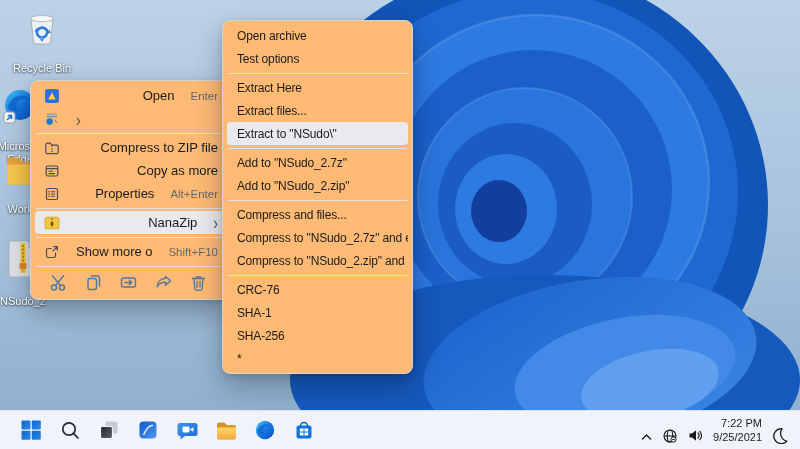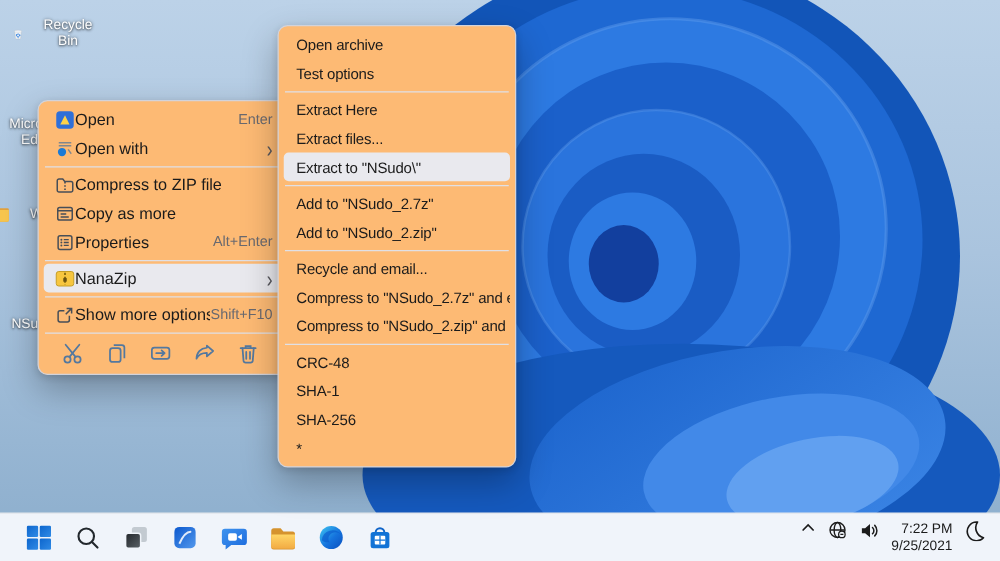--- a/index.html
+++ b/index.html
@@ -7,41 +7,41 @@
   body { font-family:"Liberation Sans","DejaVu Sans",sans-serif; position:relative; }
 
   
   .desktop {
     position:absolute; inset:0;
     background:linear-gradient(180deg,#bcd2e8 0%,#aac4de 45%,#8badcc 100%);
   }
   .desktop svg { position:absolute; inset:0; }
 
   
-  .dicon { position:absolute; width:64px; display:flex; align-items:center; gap:16px; z-index:2; }
+  .dicon { position:absolute; width:64px; display:flex; flex-direction:column; align-items:center; gap:16px; z-index:2; }
   .dicon .dlabel {
     font-size:11px; color:#fff; text-align:center; line-height:1.15;
     text-shadow:0 1px 2px rgba(0,0,0,.65), 0 0 3px rgba(0,0,0,.4);
     max-width:64px;
   }
   #dicon-recycle { left:10px; top:8px; }
   #dicon-edge    { left:-12px; top:88px; }
   #dicon-folder  { left:-9px; top:155px; }
   #dicon-nsudo   { left:-9px; top:239px; }
 
   
   .menu {
     position:absolute; background:#fdba74; border:1px solid #d3d3da;
     border-radius:8px; box-shadow:0 12px 28px rgba(0,0,0,.28), 0 2px 6px rgba(0,0,0,.12);
     padding:3px 4px; z-index:10;
   }
   #main-menu { left:30px; top:80px; width:201px; z-index:10; }
   #sub-menu  { left:222px; top:20px; width:191px; z-index:11; }
 
-  .mm-item { height:23px; display:flex; align-items:center; gap:0; padding:0 8px; border-radius:4px; font-size:13px; color:#1b1b1b; white-space:nowrap; }
+  .mm-item { height:23px; display:flex; align-items:center; gap:16px; padding:0 8px; border-radius:4px; font-size:13px; color:#1b1b1b; white-space:nowrap;text-align:right; }
   .mm-item .mi-icon { width:17px; height:16px; flex:none; display:flex; align-items:center; justify-content:center; }
   .mi-label { flex:1; overflow:hidden; }
   .mi-shortcut { color:#69696f; font-size:11.5px; }
   .mi-chevron { color:#55555b; font-size:14px; line-height:1; transform:scaleY(1.3); }
   .highlight { background:#e9e9ee; }
 
   .menu-sep { height:1px; background:#e0e0e5; margin:2.5px 1px; }
 
   .action-row { height:27px; display:flex; align-items:center; gap:15px; padding:0 0 0 13px; }
   .action-btn { width:20px; height:20px; display:flex; align-items:center; justify-content:center; border-radius:4px; }
@@ -49,21 +49,21 @@
   .sm-item { height:23px; display:flex; align-items:center; padding:0 10px; border-radius:4px; font-size:12px; color:#1b1b1b; white-space:nowrap; overflow:hidden; letter-spacing:-0.15px; }
 
   
   .taskbar {
     position:absolute; left:0; right:0; bottom:0; height:39px; z-index:9;
     background:#f0f4fa; border-top:1px solid rgba(0,0,0,.06);
     display:flex; align-items:center;
   }
   .tb-left { display:flex; align-items:center; gap:9px; padding-left:16px; }
   .tb-btn { width:30px; height:30px; display:flex; align-items:center; justify-content:center; border-radius:5px; }
-  .tray { margin-left:auto; display:flex; align-items:flex-start; gap:9px; padding-right:12px; }
+  .tray { margin-left:auto; display:flex; align-items:flex-end; gap:9px; padding-right:12px; }
   .tray-btn { display:flex; align-items:center; justify-content:center; }
   .clock { text-align:right; font-size:11px; color:#1b1b1b; line-height:1.3; }
 </style>
 </head>
 <body>
 
 <div class="desktop">
   <svg viewBox="0 0 800 449">
     <defs>
       <linearGradient id="lobeg" x1="0" y1="0" x2="1" y2="1">
@@ -153,21 +153,20 @@
     <span class="mi-shortcut">Enter</span>
   </div>
 
   <div class="mm-item">
     <span class="mi-icon">
       <svg width="16" height="16" viewBox="0 0 16 16" fill="none">
           <path d="M3 3.2 h10 M3 5.6 h10 M10.5 8.5 l2.5 3.5" stroke="#80878e" stroke-width="1.1"></path>
           <circle cx="5.6" cy="10.6" r="3.3" fill="#1c7ad4"></circle>
         </svg>
     </span>
-    <span class="mi-label">Open with</span>
     <span class="mi-chevron">›</span>
   </div>
 
   <div class="menu-sep"></div>
 
   <div class="mm-item">
     <span class="mi-icon">
       <svg width="16" height="16" viewBox="0 0 16 16" fill="none" stroke="#474e57" stroke-width="1.2">
           <path d="M1.8 4.6 a1.4 1.4 0 0 1 1.4 -1.4 h3 l1.6 1.9 h5 a1.4 1.4 0 0 1 1.4 1.4 v5.7 a1.4 1.4 0 0 1 -1.4 1.4 h-9.6 a1.4 1.4 0 0 1 -1.4 -1.4 Z"></path>
           <path d="M8 5.6 v1.2 M8 8.2 v1.2 M8 10.8 v1.2" stroke-width="1.3"></path>
@@ -283,31 +282,31 @@
     </div>
   <div class="menu-sep"></div>
   <div class="sm-item">
       <span>Add to "NSudo_2.7z"</span>
     </div>
   <div class="sm-item">
       <span>Add to "NSudo_2.zip"</span>
     </div>
   <div class="menu-sep"></div>
   <div class="sm-item">
-      <span>Recycle and email...</span>
+      <span>Compress and files...</span>
     </div>
   <div class="sm-item">
       <span>Compress to "NSudo_2.7z" and email</span>
     </div>
   <div class="sm-item">
       <span>Compress to "NSudo_2.zip" and email</span>
     </div>
   <div class="menu-sep"></div>
   <div class="sm-item">
-      <span>CRC-48</span>
+      <span>CRC-76</span>
     </div>
   <div class="sm-item">
       <span>SHA-1</span>
     </div>
   <div class="sm-item">
       <span>SHA-256</span>
     </div>
   <div class="sm-item">
       <span>*</span>
     </div>

